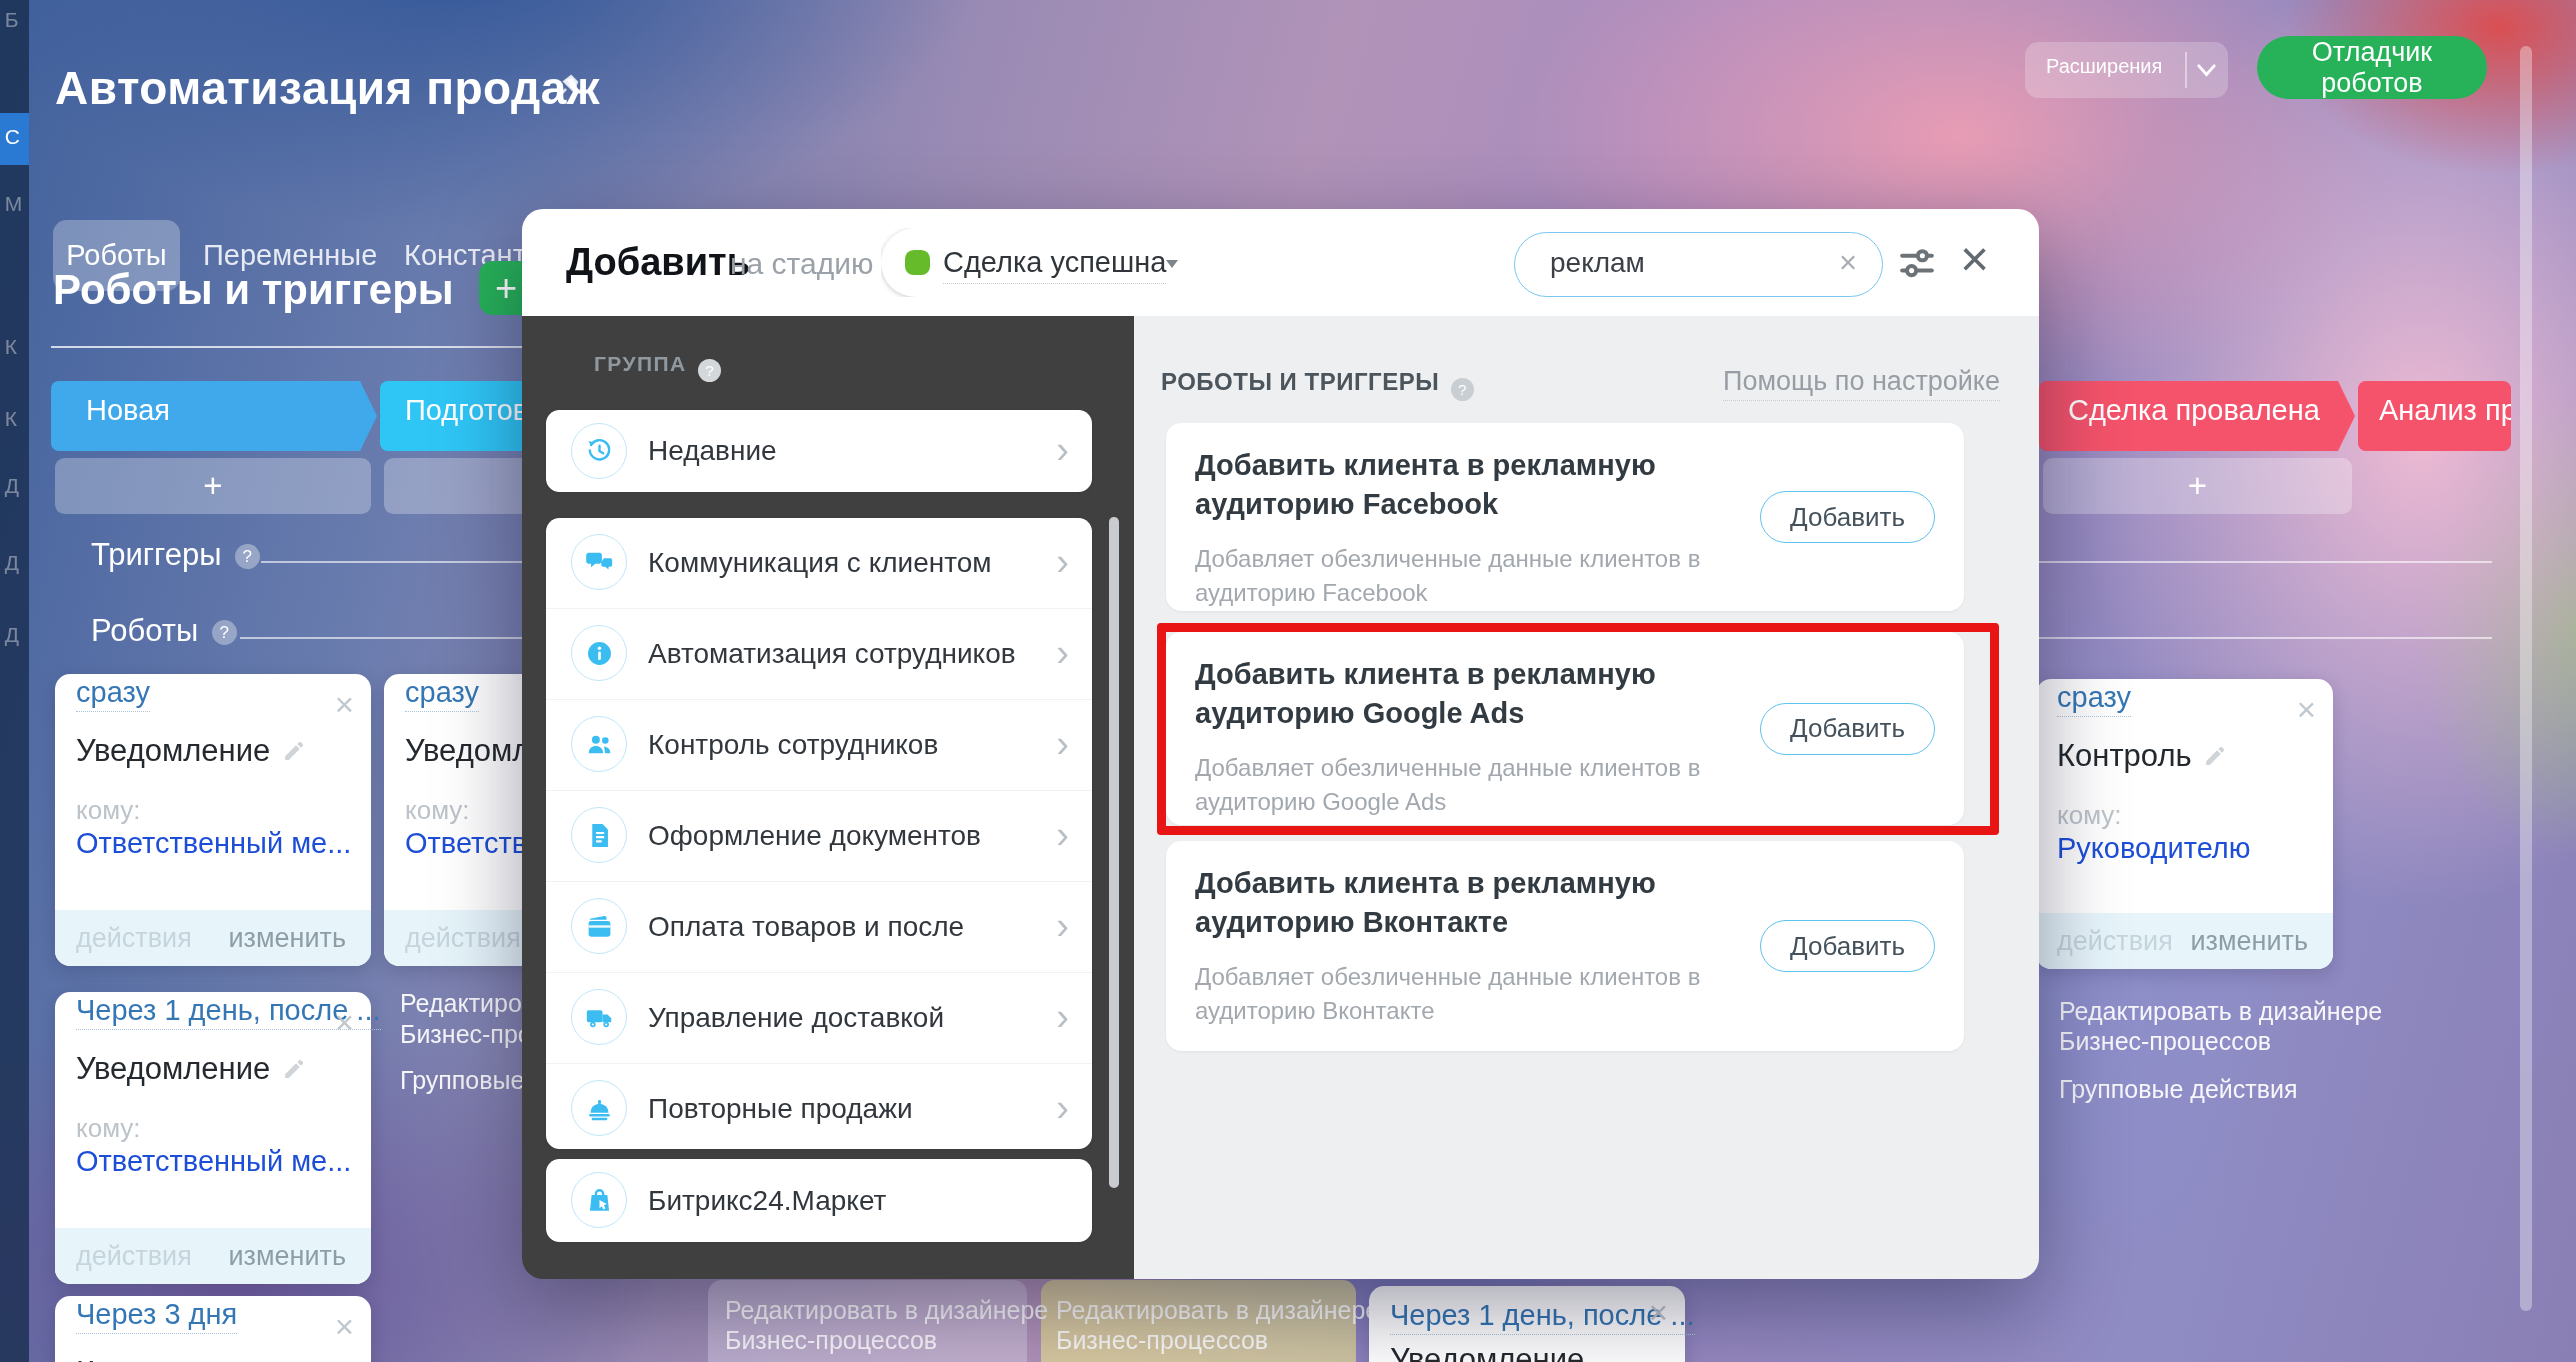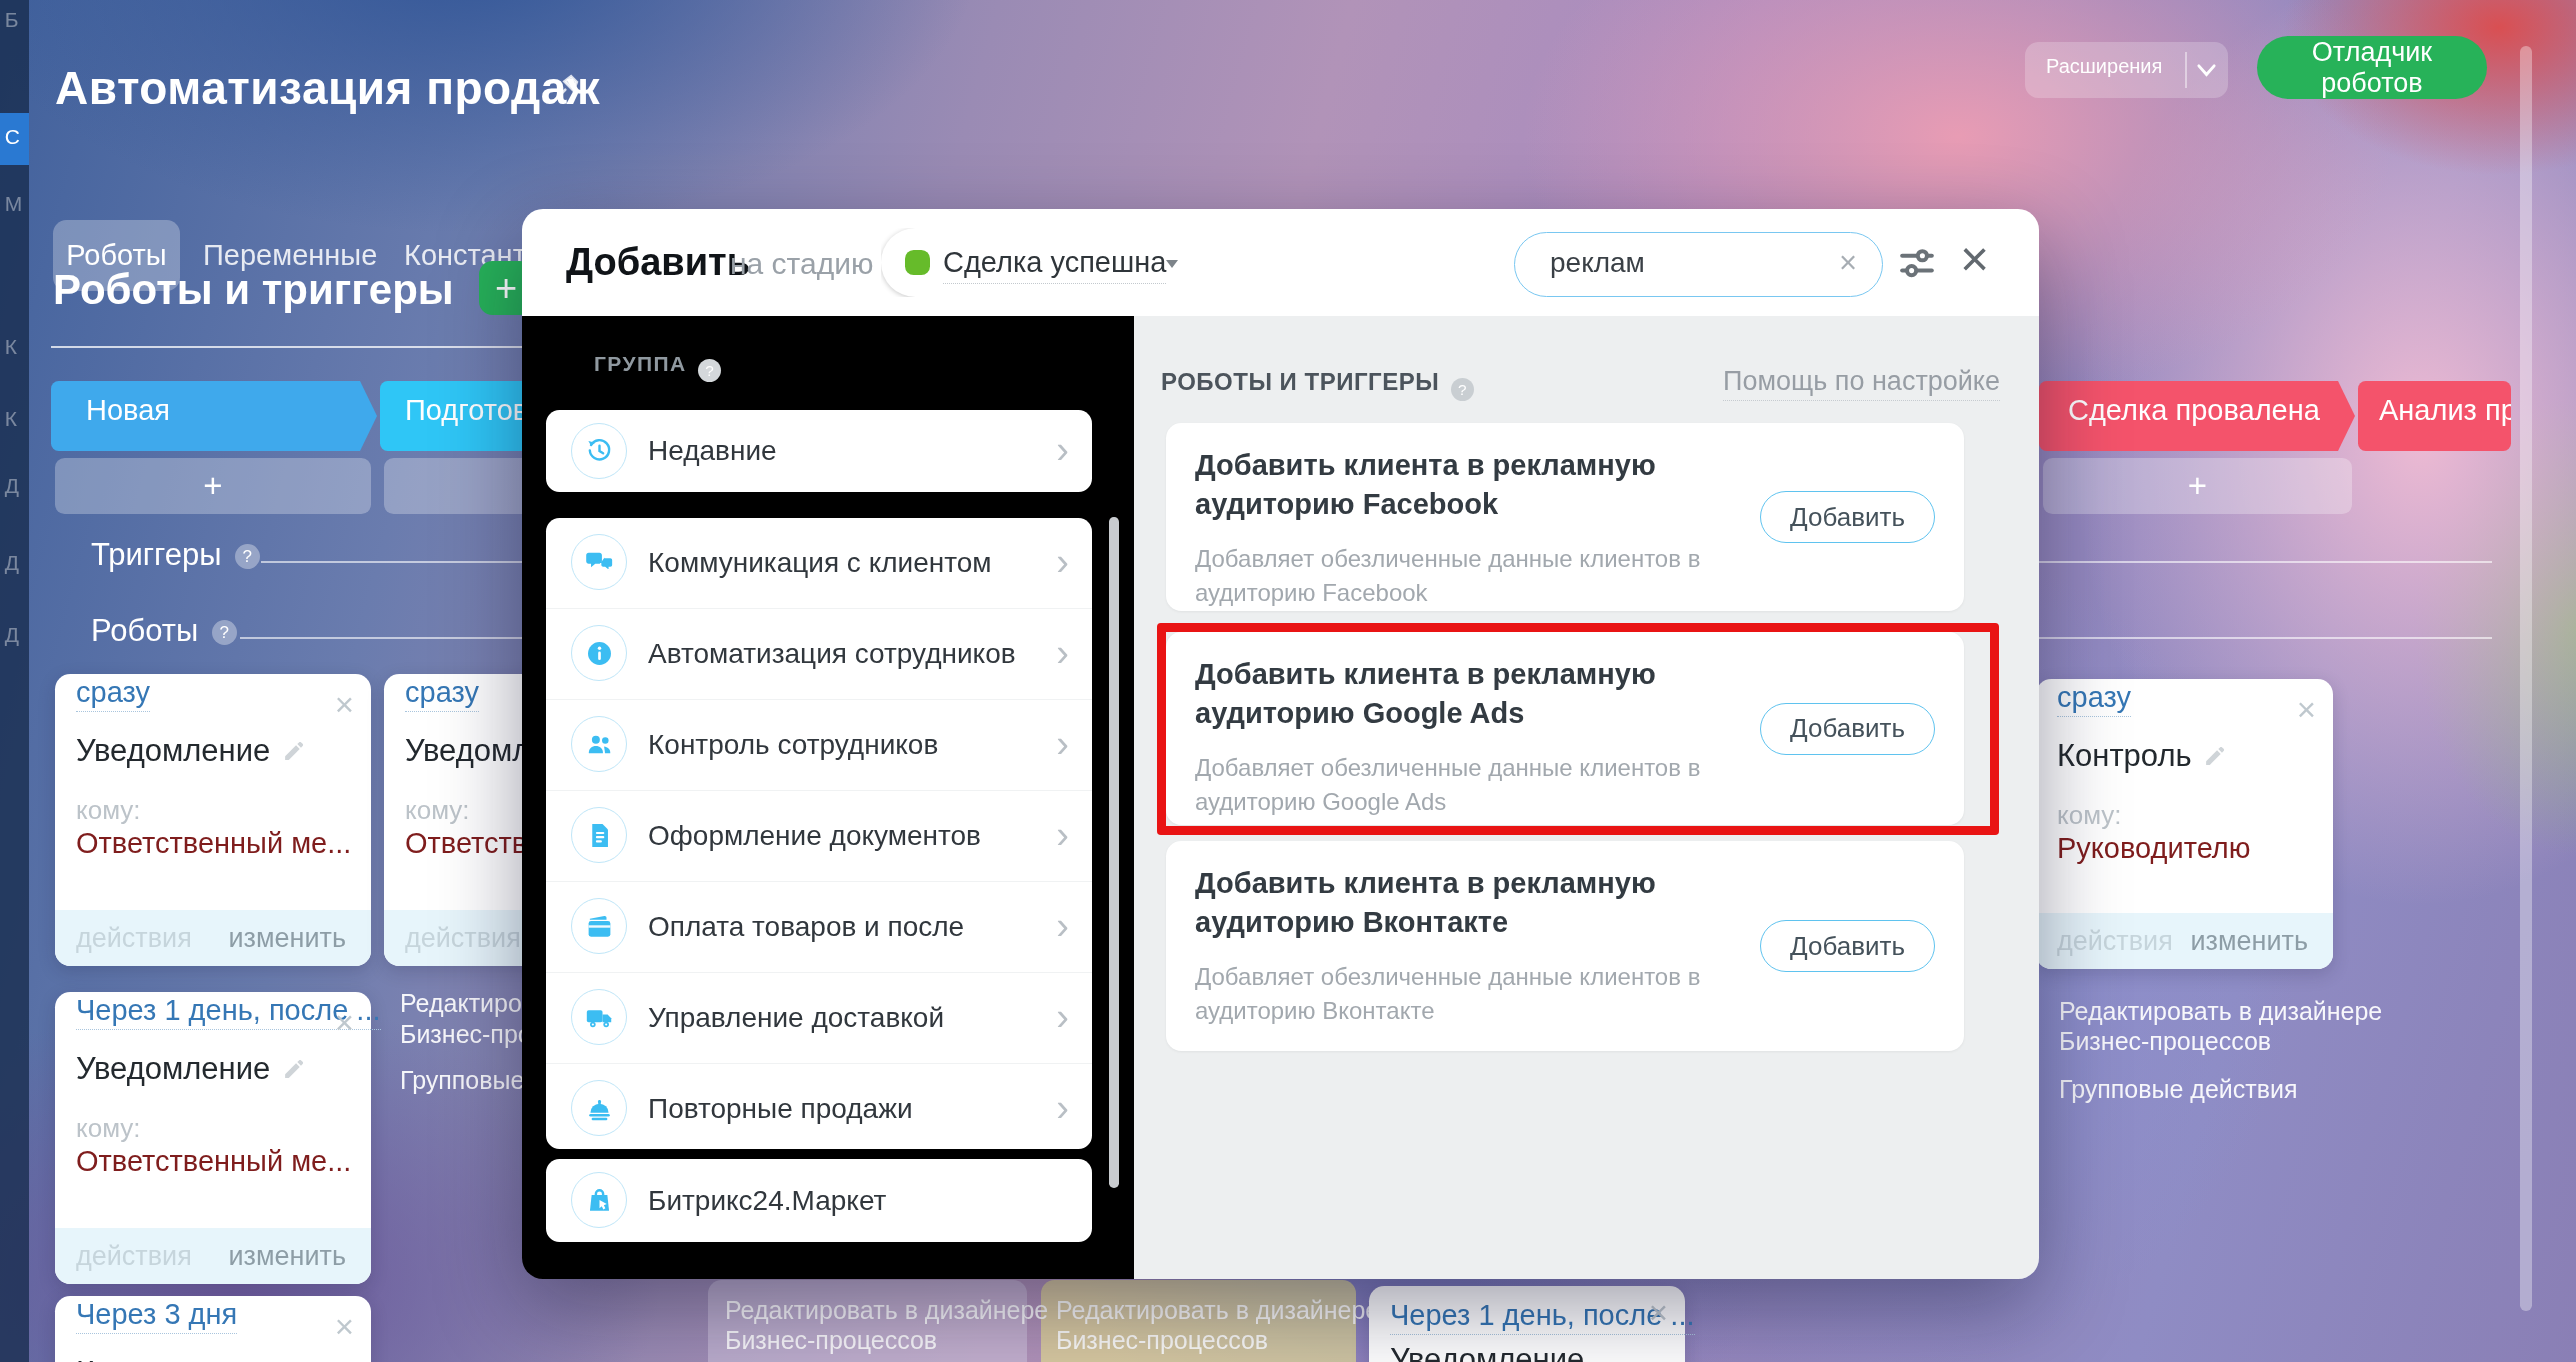--- a/index.html
+++ b/index.html
@@ -44,21 +44,21 @@
          color:#fff;font-size:17px;text-align:center;line-height:25px;vertical-align:2.9px;margin-left:13.4px}
   .sect-line{position:absolute;height:1.9px;background:rgba(255,255,255,.6);z-index:10}
   .kcard{position:absolute;width:316px;background:#fff;border-radius:15.3px;z-index:10;
          box-shadow:0 5.8px 17px rgba(30,30,60,.18)}
   .kcard .delay{position:absolute;left:21px;top:2px;font-size:29px;color:#3577b5;
                 border-bottom:1.9px dotted #a9c5dd;padding-bottom:1.9px;white-space:nowrap}
   .kcard .close{position:absolute;right:17px;top:11.5px;font-size:33px;color:#bfc8ce;cursor:default}
   .kcard .name{position:absolute;left:21px;top:59px;font-size:31px;color:#23292e;white-space:nowrap}
   .kcard .pencil{display:inline-block;width:25px;height:25px;margin-left:11.5px;vertical-align:-1.9px}
   .kcard .to-label{position:absolute;left:21px;top:121px;font-size:26px;color:#bcc3c9}
-  .kcard .to{position:absolute;left:21px;top:153px;font-size:29px;color:#7f1d1d;white-space:nowrap}
+  .kcard .to{position:absolute;left:21px;top:153px;font-size:29px;color:#1d4ed8;white-space:nowrap}
   .kcard .foot{position:absolute;left:0;right:0;bottom:0;height:56px;background:#e7f5fb;
                border-radius:0 0 15.3px 15.3px;font-size:27px}
   .foot .a{position:absolute;left:21px;top:13.4px;color:#c6d5dc}
   .foot .e{position:absolute;right:25px;top:13.4px;color:#8d9da6}
   .col-link{position:absolute;color:rgba(255,255,255,.93);font-size:25px;z-index:10;white-space:nowrap}
   .strip{position:absolute;top:1280px;height:82px;border-radius:13.4px 13.4px 0 0;z-index:9}
   
   .modal{left:522px;top:209px;width:1517px;height:1070px;z-index:40;border-radius:21px;
          box-shadow:0 29px 86px rgba(10,10,40,.4)}
   .m-head{position:absolute;left:0;top:0;width:1517px;height:107px;background:#fff;border-radius:21px 21px 0 0}
@@ -72,21 +72,21 @@
               border-bottom:1.9px dotted #c3c9ce;padding-bottom:3.8px}
   .stage-caret{position:absolute;right:38px;top:32px;width:0;height:0;
                border-left:6.7px solid transparent;border-right:6.7px solid transparent;border-top:8.6px solid #7d848a}
   .search-pill{position:absolute;left:992px;top:23px;width:369px;height:65px;border-radius:33px;
                border:1.9px solid #79c7f1;background:#fff;box-sizing:border-box}
   .search-input{position:absolute;left:33px;top:13.4px;width:249px;border:none;outline:none;
                 font-size:28px;color:#3a4046;font-family:inherit;background:transparent}
   .search-clear{position:absolute;right:25px;top:11.5px;font-size:31px;color:#a7adb3}
   .m-close{position:absolute;left:1438px;top:25px;font-size:50px;color:#62696f;font-weight:300;line-height:50px}
   .m-body{position:absolute;left:0;top:107px;width:1517px;height:963px;border-radius:0 0 21px 21px;overflow:hidden}
-  .m-left{position:absolute;left:0;top:0;width:612px;height:963px;background:#000000}
+  .m-left{position:absolute;left:0;top:0;width:612px;height:963px;background:#404040}
   .m-right{position:absolute;left:612px;top:0;width:905px;height:963px;background:#edeff0}
   .grp-label{position:absolute;left:72px;top:36px;font-size:21px;font-weight:bold;color:#9099a0;letter-spacing:1.4px}
   .gq{display:inline-block;width:23px;height:23px;border-radius:50%;background:#d4d8db;color:#fff;
       font-size:15.3px;text-align:center;line-height:23px;vertical-align:-4.8px;margin-left:11.5px;font-weight:normal;letter-spacing:0}
   .gcard{position:absolute;left:24px;width:546px;background:#fff;border-radius:13.4px;box-shadow:0 1px 3.8px rgba(0,0,0,.08)}
   .gitem{position:relative;height:90px;cursor:pointer}
   .gitem + .gitem{border-top:1.9px solid #f0f2f3}
   .icircle{position:absolute;left:25px;top:16.3px;width:56px;height:56px;border-radius:50%;
            border:1.9px solid #bfe6f8;box-sizing:border-box;background:#fff}
   .icircle svg{position:absolute;left:12.5px;top:12.5px}

